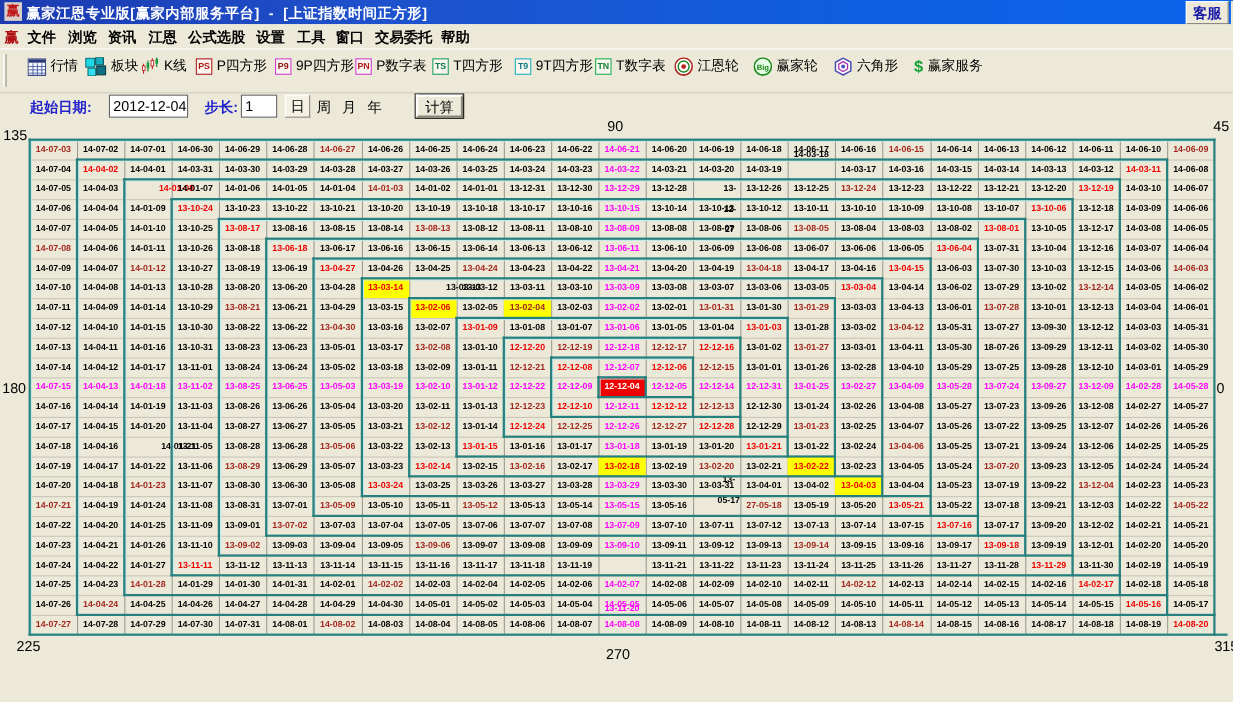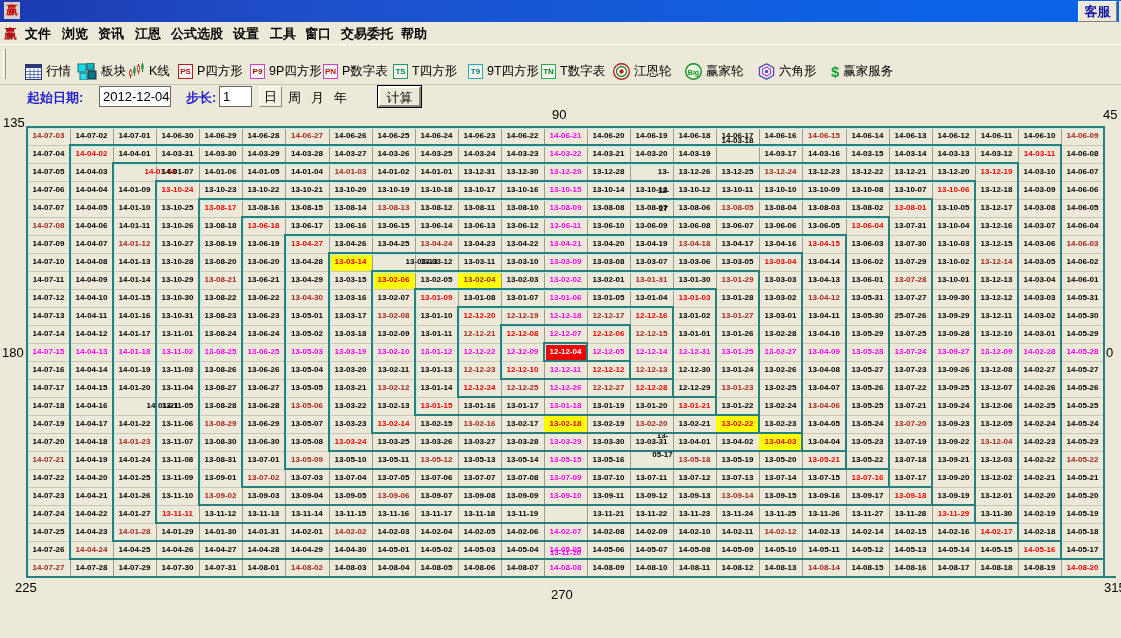--- a/index.html
+++ b/index.html
@@ -10,21 +10,21 @@
 .titlebar .ttext { position:absolute; left:24px; top:3px; color:#fff; font-weight:bold; font-size:13px; letter-spacing:0.5px; }
 .kfbtn { position:absolute; left:1078px; top:1px; width:39px; height:21px; background:#ece9d8;
   border-top:1px solid #fff; border-left:1px solid #fff; border-right:1px solid #808080; border-bottom:1px solid #808080;
   color:#1818a8; font-weight:bold; font-size:13px; text-align:center; line-height:20px; }
 .kfbtn2 { position:absolute; left:1119px; top:1px; width:2px; height:21px; background:#ece9d8; }
 .menubar { position:absolute; left:0; top:22px; width:1121px; height:22px; background:#ece9d8; }
 .mi { position:absolute; top:3px; font-size:13px; font-weight:bold; color:#000; }
 .toolbar { position:absolute; left:0; top:44px; width:1121px; height:41px; background:#ece9d8;
   border-top:1px solid #fff; border-bottom:1px solid #c8c5b8; }
 .toolbar .grip { position:absolute; left:3px; top:4px; width:3px; height:30px; border-left:1px solid #fff; border-right:1px solid #9a9789; }
-.ti { position:absolute; top:17px; height:22px; white-space:nowrap;padding-left:15px; }
+.ti { position:absolute; top:7px; height:22px; white-space:nowrap;padding-left:15px; }
 .ti svg { vertical-align:middle; }
 .tl { font-size:12.5px; font-weight:normal; color:#000; margin-left:4px; vertical-align:middle; }
 .ib { display:inline-block; width:15px; height:15px; border:1px solid; font-size:8px; font-weight:bold;
   text-align:center; line-height:13px; vertical-align:middle; background:#f8f6ee; letter-spacing:0; }
 .ctlrow { position:absolute; left:0; top:85px; width:1121px; height:27px; background:#ece9d8; }
 .lbl { position:absolute; top:4px; font-size:13px; font-weight:bold; color:#2222cc; }
 .inp { position:absolute; top:1px; height:21px; background:#fff; border:1px solid #666; font-size:13px; color:#000; padding-left:3px; line-height:19px; }
 .daybtn { position:absolute; left:259px; top:1px; width:23px; height:21px; background:#f4f1e4;
   border-top:1px solid #fff; border-left:1px solid #fff; border-right:1px solid #8a8778; border-bottom:1px solid #8a8778;
   font-size:13px; text-align:center; line-height:20px; color:#000; }
@@ -38,20 +38,21 @@
 .y { background:#ffff00; }
 .ctr { background:#ee0000; color:#fff; }
 .vl { position:absolute; width:1px; background:#9c9c94; }
 .hl { position:absolute; height:1px; background:#c9c6b9; }
 .rg { position:absolute; background:#26807e; }
 .rgl { position:absolute; background:#bfeaea; }
 </style></head>
 <body>
 <div class="titlebar">
  <div class="tico">赢</div>
+ <div class="ttext">赢家江恩专业版[赢家内部服务平台]&nbsp; - &nbsp;[上证指数时间正方形]</div>
 </div>
 <div class="kfbtn">客服</div>
 <div class="kfbtn2"></div>
 <div class="menubar">
     <span class="mi" style="left:4px;color:#b01010;font-weight:bold">赢</span>
     <span class="mi" style="left:25px">文件</span>
     <span class="mi" style="left:62px">浏览</span>
     <span class="mi" style="left:98px">资讯</span>
     <span class="mi" style="left:135px">江恩</span>
     <span class="mi" style="left:171px">公式选股</span>
@@ -443,21 +444,21 @@
 <div class="c" style="left:458px;top:307px;width:43px;color:#ee0000;">12-12-20</div>
 <div class="c" style="left:501px;top:307px;width:43px;color:#a3271f;">12-12-19</div>
 <div class="c" style="left:544px;top:307px;width:43px;color:#ff00ff;">12-12-18</div>
 <div class="c" style="left:587px;top:307px;width:43px;color:#a3271f;">12-12-17</div>
 <div class="c" style="left:630px;top:307px;width:43px;color:#ee0000;">12-12-16</div>
 <div class="c" style="left:673px;top:307px;width:43px;">13-01-02</div>
 <div class="c" style="left:716px;top:307px;width:43px;color:#a3271f;">13-01-27</div>
 <div class="c" style="left:759px;top:307px;width:43px;">13-03-01</div>
 <div class="c" style="left:802px;top:307px;width:44px;">13-04-11</div>
 <div class="c" style="left:846px;top:307px;width:43px;">13-05-30</div>
-<div class="c" style="left:889px;top:307px;width:43px;">25-07-26</div>
+<div class="c" style="left:889px;top:307px;width:43px;">18-07-26</div>
 <div class="c" style="left:932px;top:307px;width:43px;">13-09-29</div>
 <div class="c" style="left:975px;top:307px;width:43px;">13-12-11</div>
 <div class="c" style="left:1018px;top:307px;width:43px;">14-03-02</div>
 <div class="c" style="left:1061px;top:307px;width:43px;">14-05-30</div>
 <div class="c" style="left:27px;top:325px;width:43px;">14-07-14</div>
 <div class="c" style="left:70px;top:325px;width:43px;">14-04-12</div>
 <div class="c" style="left:113px;top:325px;width:43px;">14-01-17</div>
 <div class="c" style="left:156px;top:325px;width:43px;">13-11-01</div>
 <div class="c" style="left:199px;top:325px;width:43px;">13-08-24</div>
 <div class="c" style="left:242px;top:325px;width:43px;">13-06-24</div>
@@ -638,21 +639,21 @@
 <div class="c" style="left:242px;top:451px;width:43px;">13-07-01</div>
 <div class="c" style="left:285px;top:451px;width:44px;color:#a3271f;">13-05-09</div>
 <div class="c" style="left:329px;top:451px;width:43px;">13-05-10</div>
 <div class="c" style="left:372px;top:451px;width:43px;">13-05-11</div>
 <div class="c" style="left:415px;top:451px;width:43px;color:#a3271f;">13-05-12</div>
 <div class="c" style="left:458px;top:451px;width:43px;">13-05-13</div>
 <div class="c" style="left:501px;top:451px;width:43px;">13-05-14</div>
 <div class="c" style="left:544px;top:451px;width:43px;color:#ff00ff;">13-05-15</div>
 <div class="c" style="left:587px;top:451px;width:43px;">13-05-16</div>
 <div class="c" style="left:630px;top:427px;width:43px;padding-left:22px;">13-05-17</div>
-<div class="c" style="left:673px;top:451px;width:43px;color:#a3271f;">13-05-18</div>
+<div class="c" style="left:673px;top:451px;width:43px;color:#a3271f;">27-05-18</div>
 <div class="c" style="left:716px;top:451px;width:43px;">13-05-19</div>
 <div class="c" style="left:759px;top:451px;width:43px;">13-05-20</div>
 <div class="c" style="left:802px;top:451px;width:44px;color:#ee0000;">13-05-21</div>
 <div class="c" style="left:846px;top:451px;width:43px;">13-05-22</div>
 <div class="c" style="left:889px;top:451px;width:43px;">13-07-18</div>
 <div class="c" style="left:932px;top:451px;width:43px;">13-09-21</div>
 <div class="c" style="left:975px;top:451px;width:43px;">13-12-03</div>
 <div class="c" style="left:1018px;top:451px;width:43px;">14-02-22</div>
 <div class="c" style="left:1061px;top:451px;width:43px;color:#a3271f;">14-05-22</div>
 <div class="c" style="left:27px;top:469px;width:43px;">14-07-22</div>

